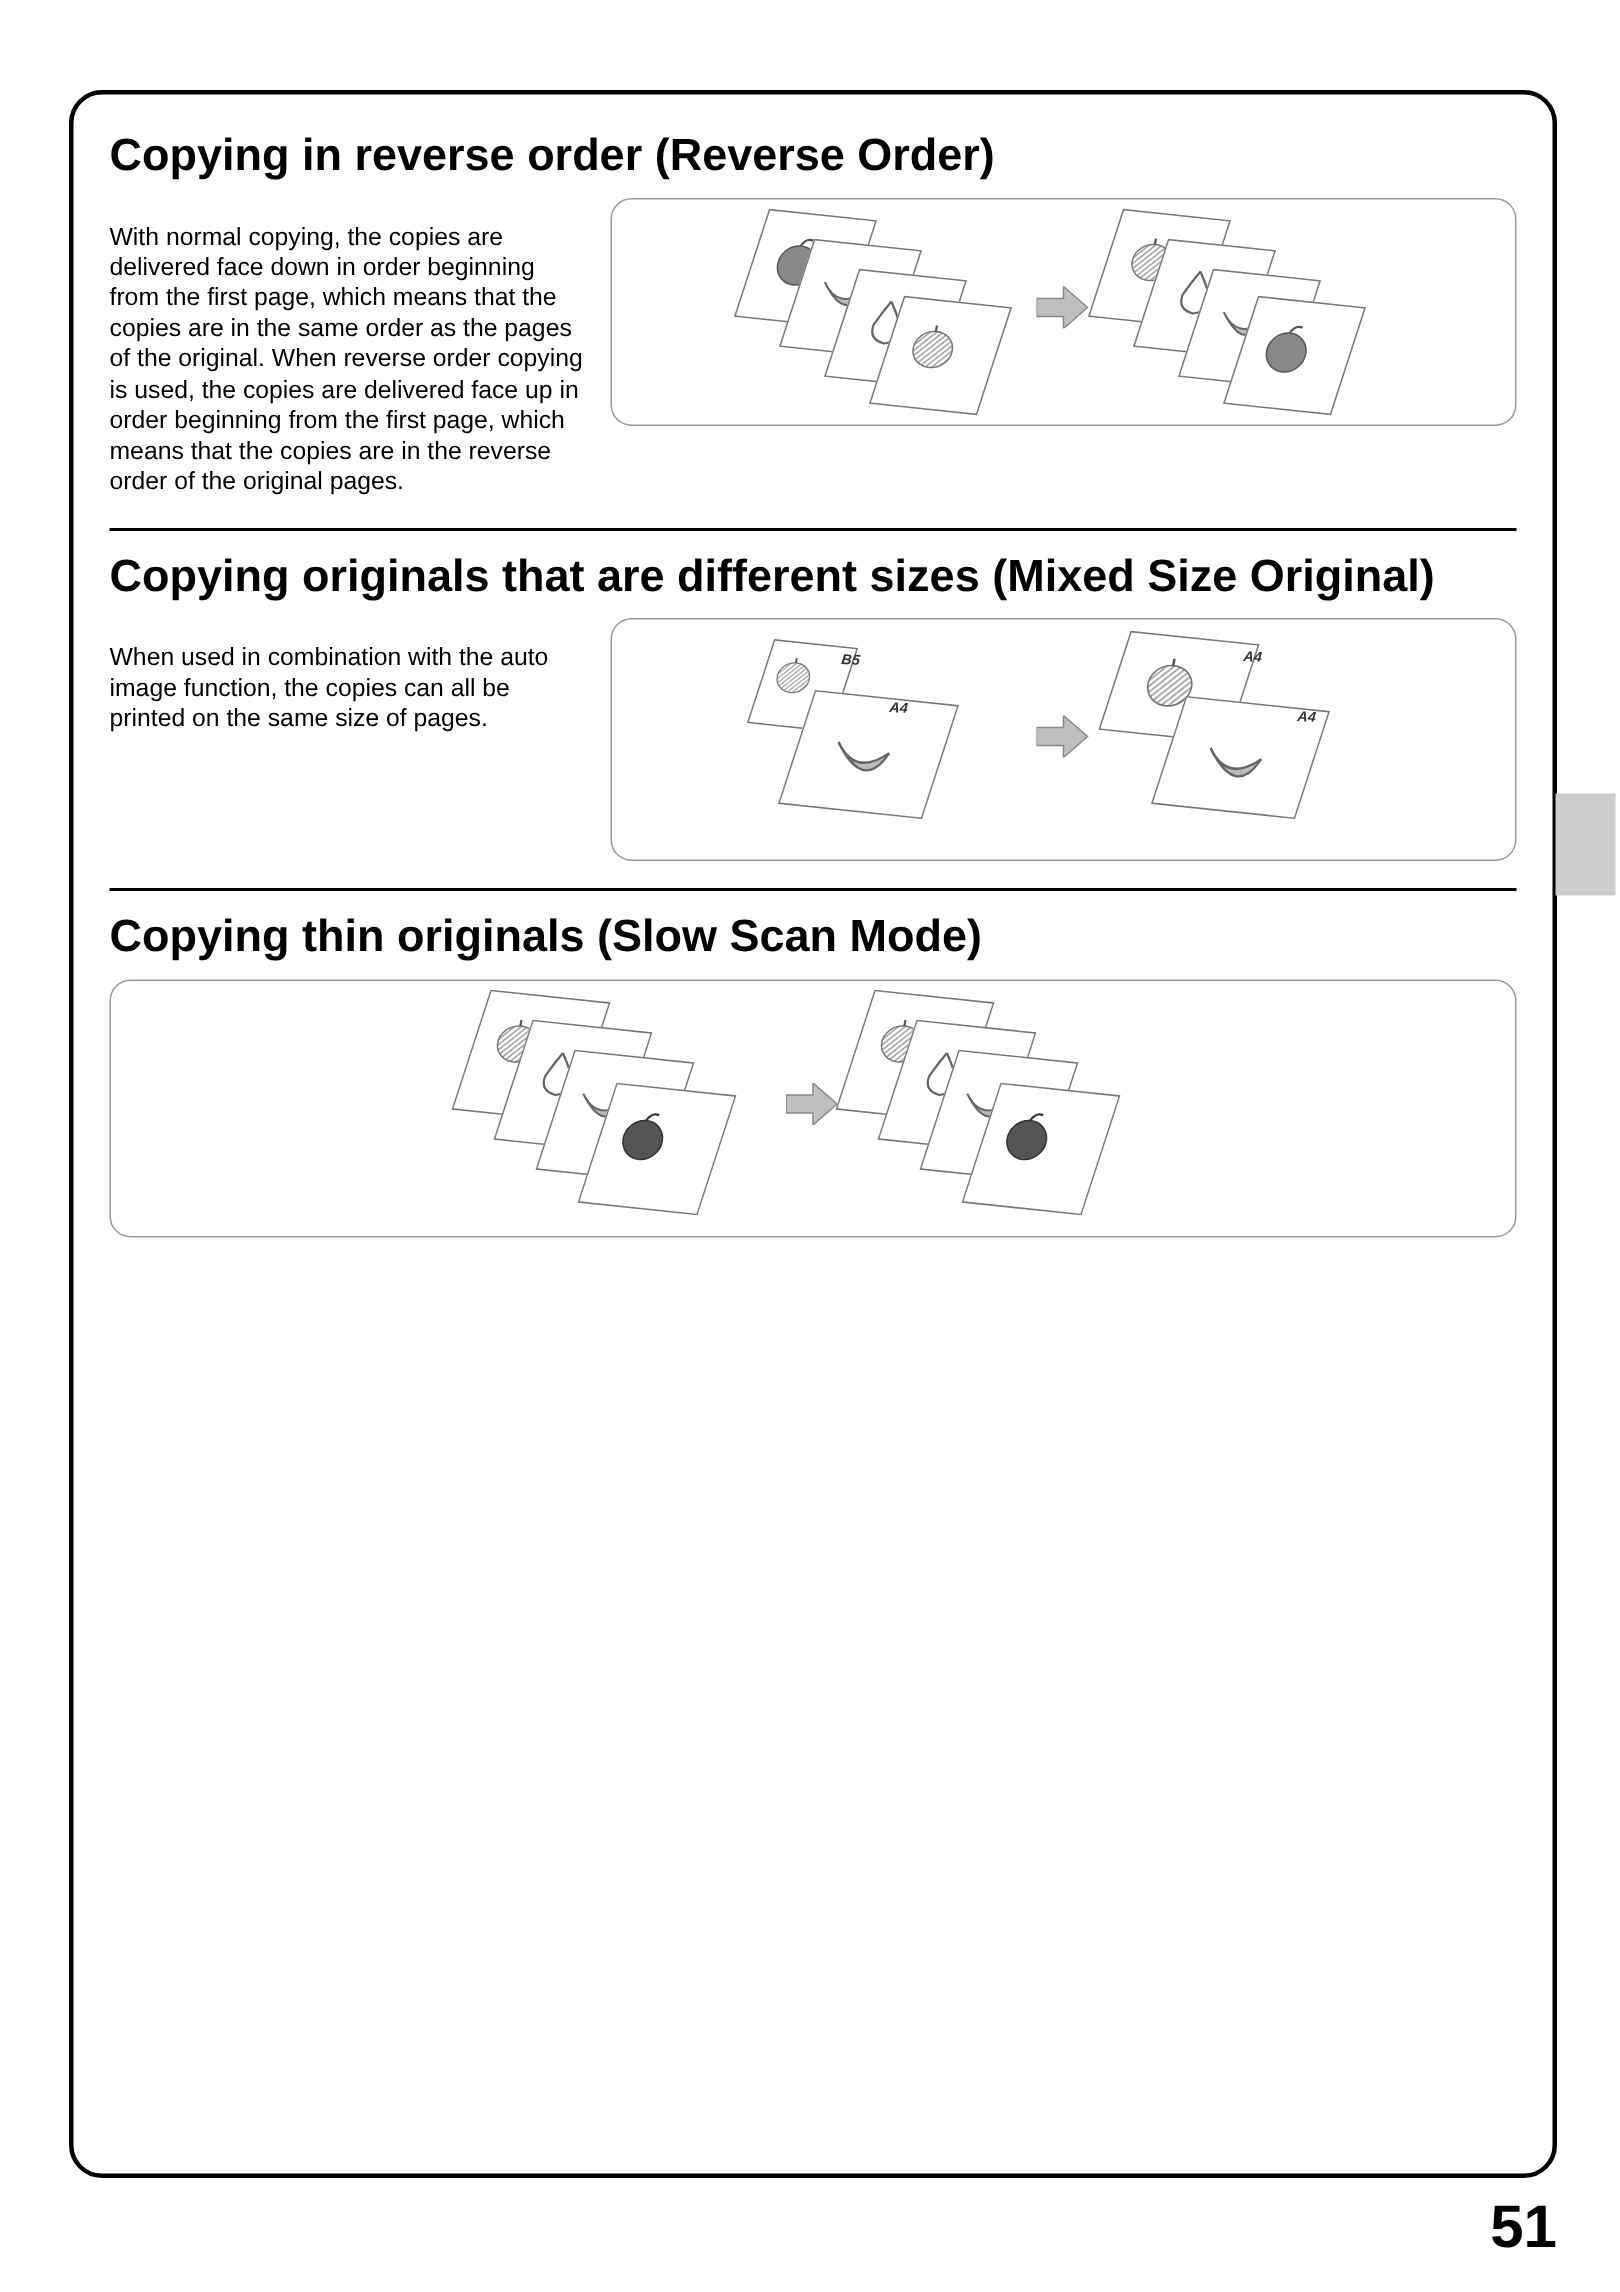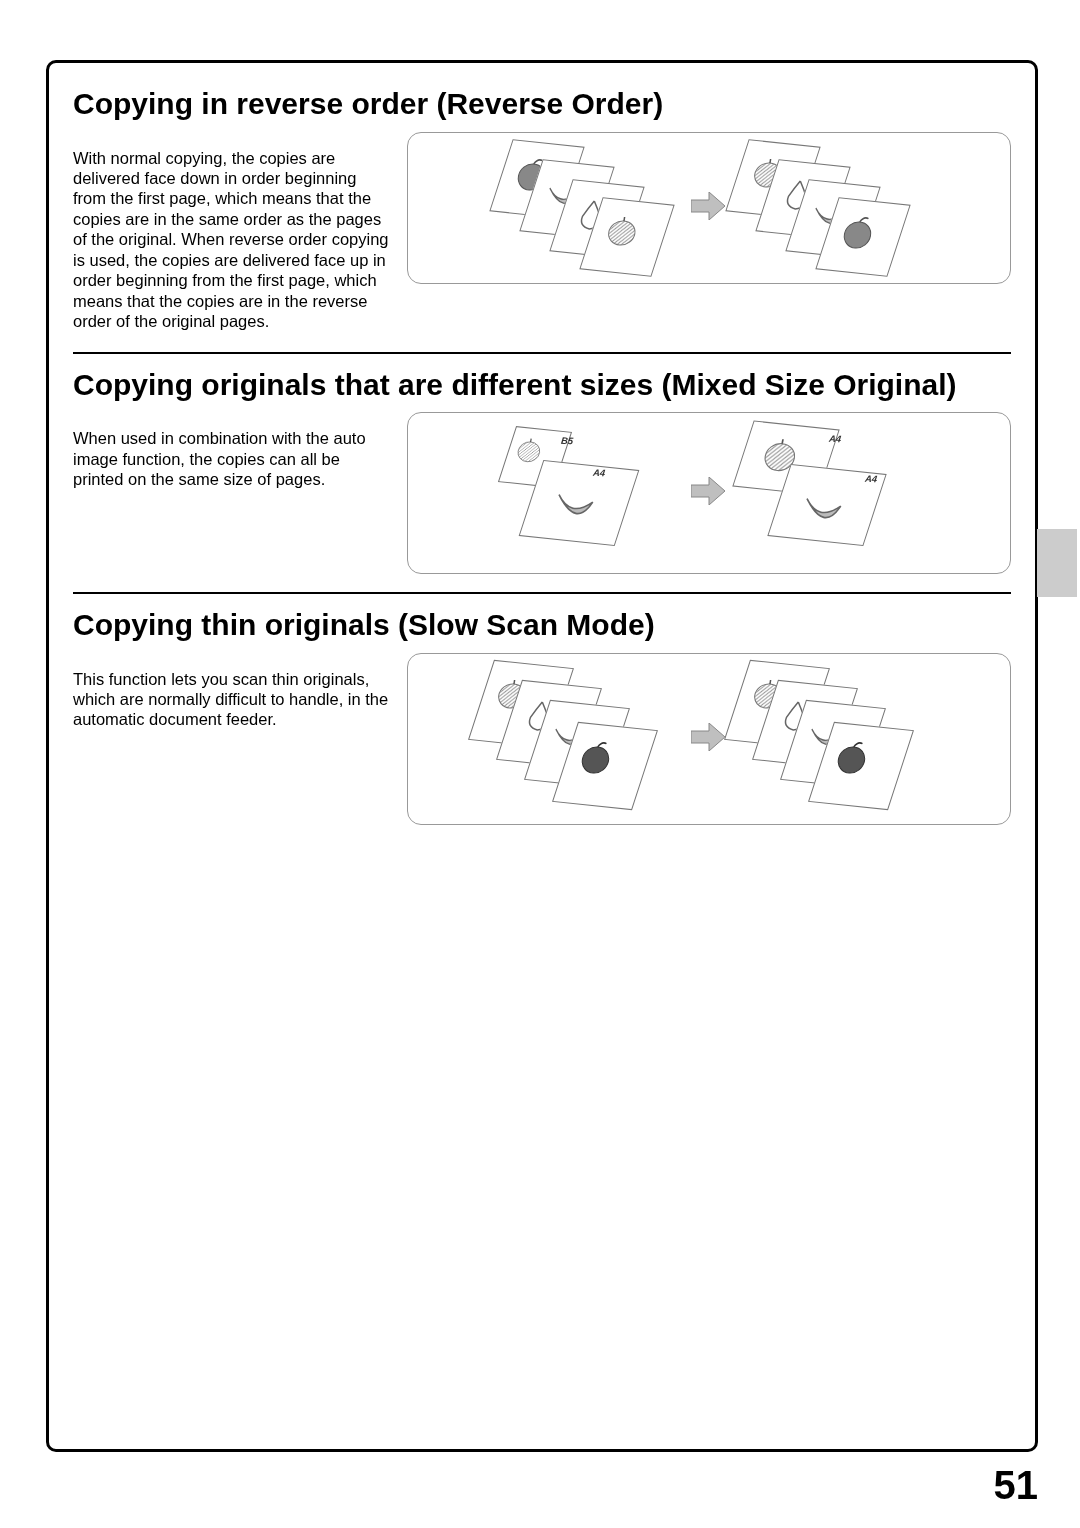--- a/index.html
+++ b/index.html
@@ -12,21 +12,21 @@
     height: 1528px;
     position: relative;
   }
   .page-border {
     position: absolute;
     top: 60px;
     left: 46px;
     right: 42px;
     bottom: 76px;
     border: 3px solid #000;
-    border-radius: 10px;
+    border-radius: 22px;
     padding: 18px 24px 24px 24px;
   }
   .side-tab {
     position: absolute;
     right: -42px;
     top: 466px;
     width: 40px;
     height: 68px;
     background: #ccc;
   }
@@ -292,23 +292,20 @@
         </div>
       </div>
     </div>
   </div>
 
   <hr class="hr">
 
   <div class="section">
     <div class="section-title">Copying thin originals (Slow Scan Mode)</div>
     <div class="section-body">
-      <div class="desc">
-        <p>This function lets you scan thin originals, which are normally difficult to handle, in the automatic document feeder.</p>
-      </div>
       <div class="illus">
         <div class="thin-stack">
           <div class="pg">
               <div class="body"></div>
               <div class="fruit">
                 <svg viewBox="0 0 34 34">
                   <use href="#melon"></use>
                 </svg>
               </div>
             </div>

